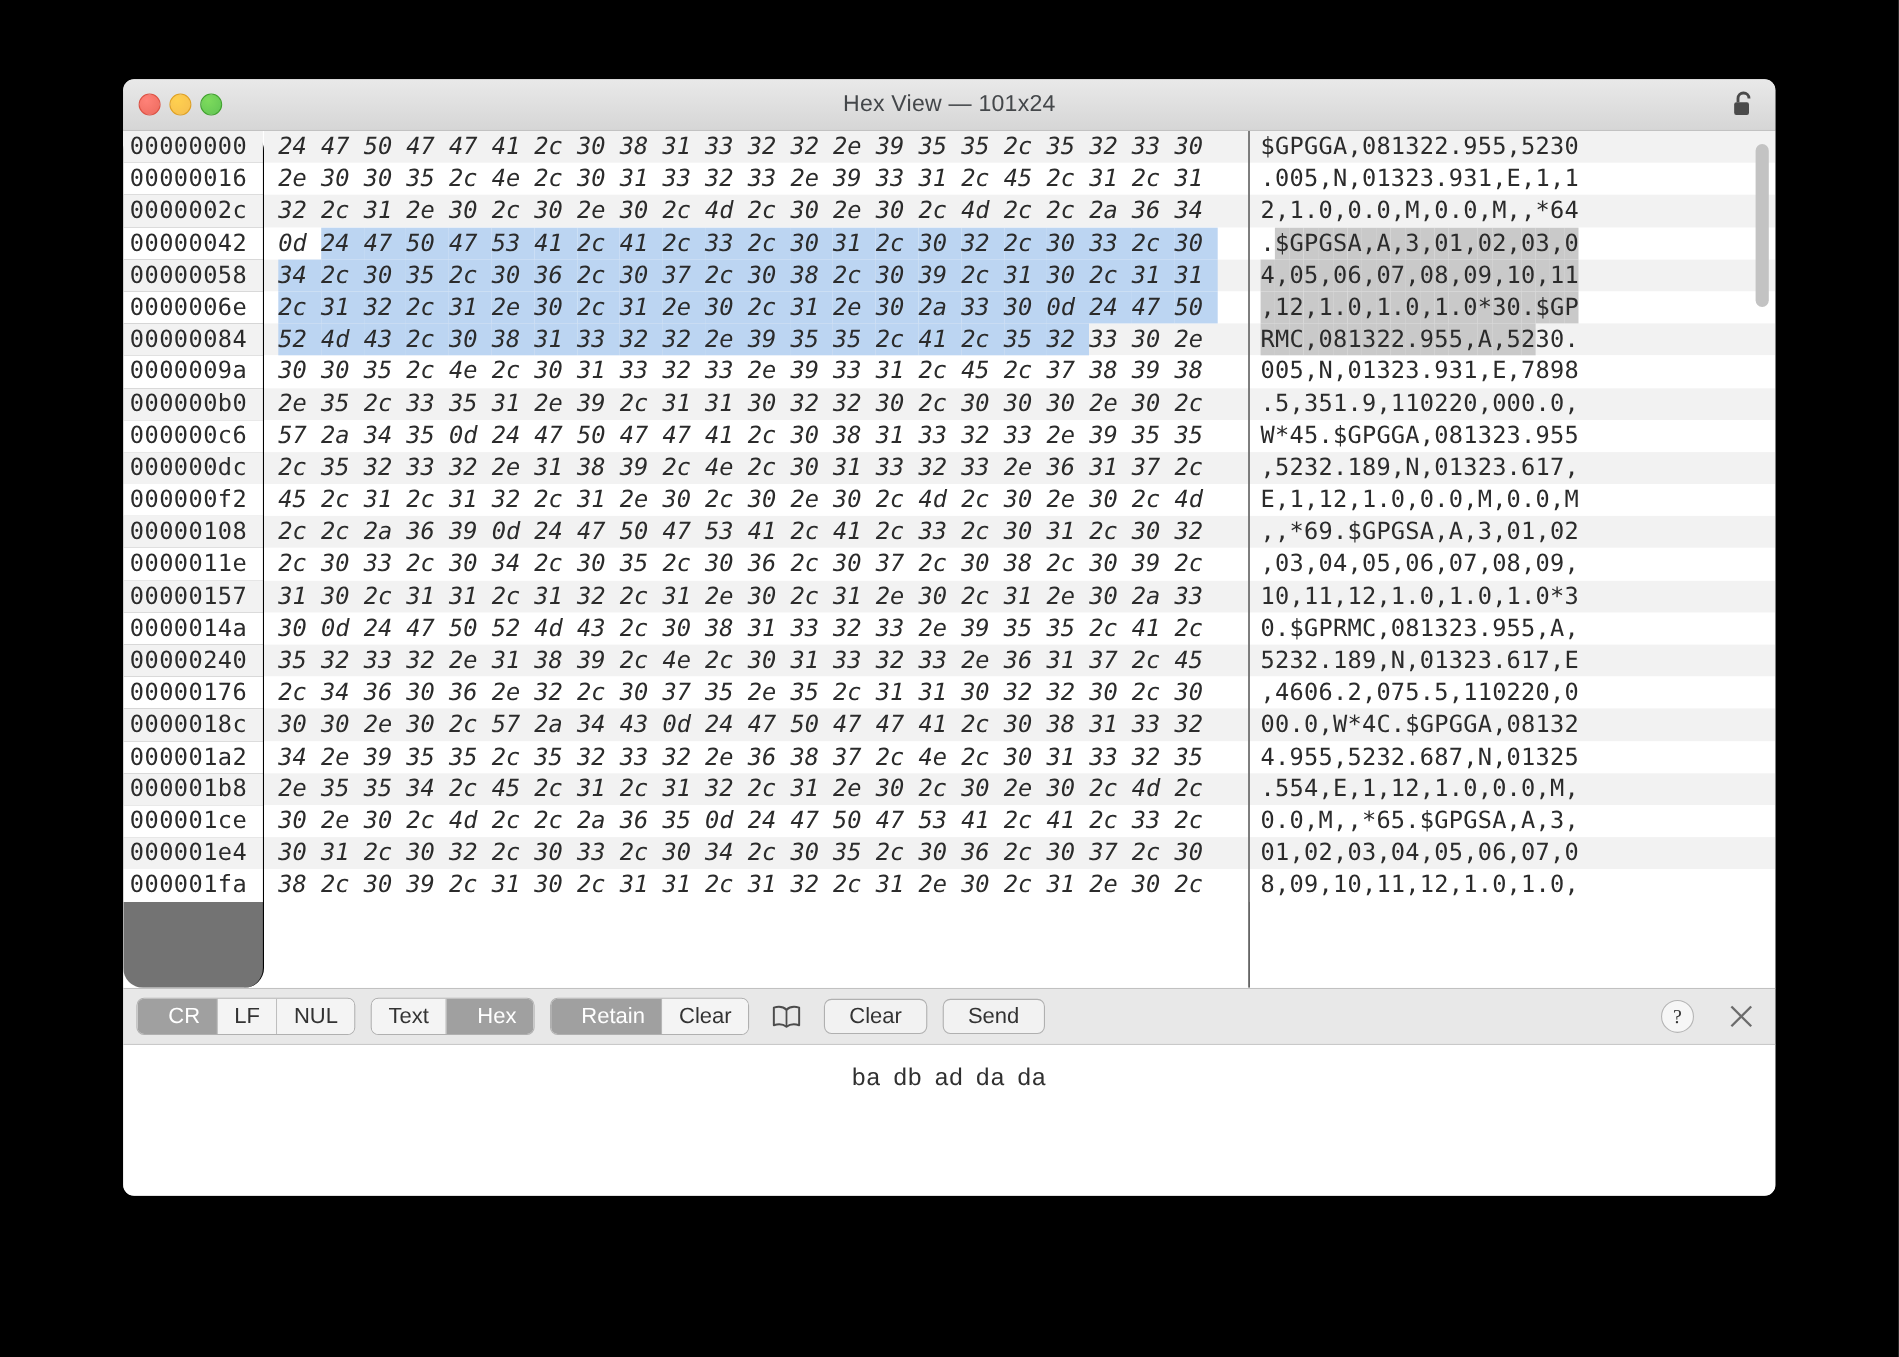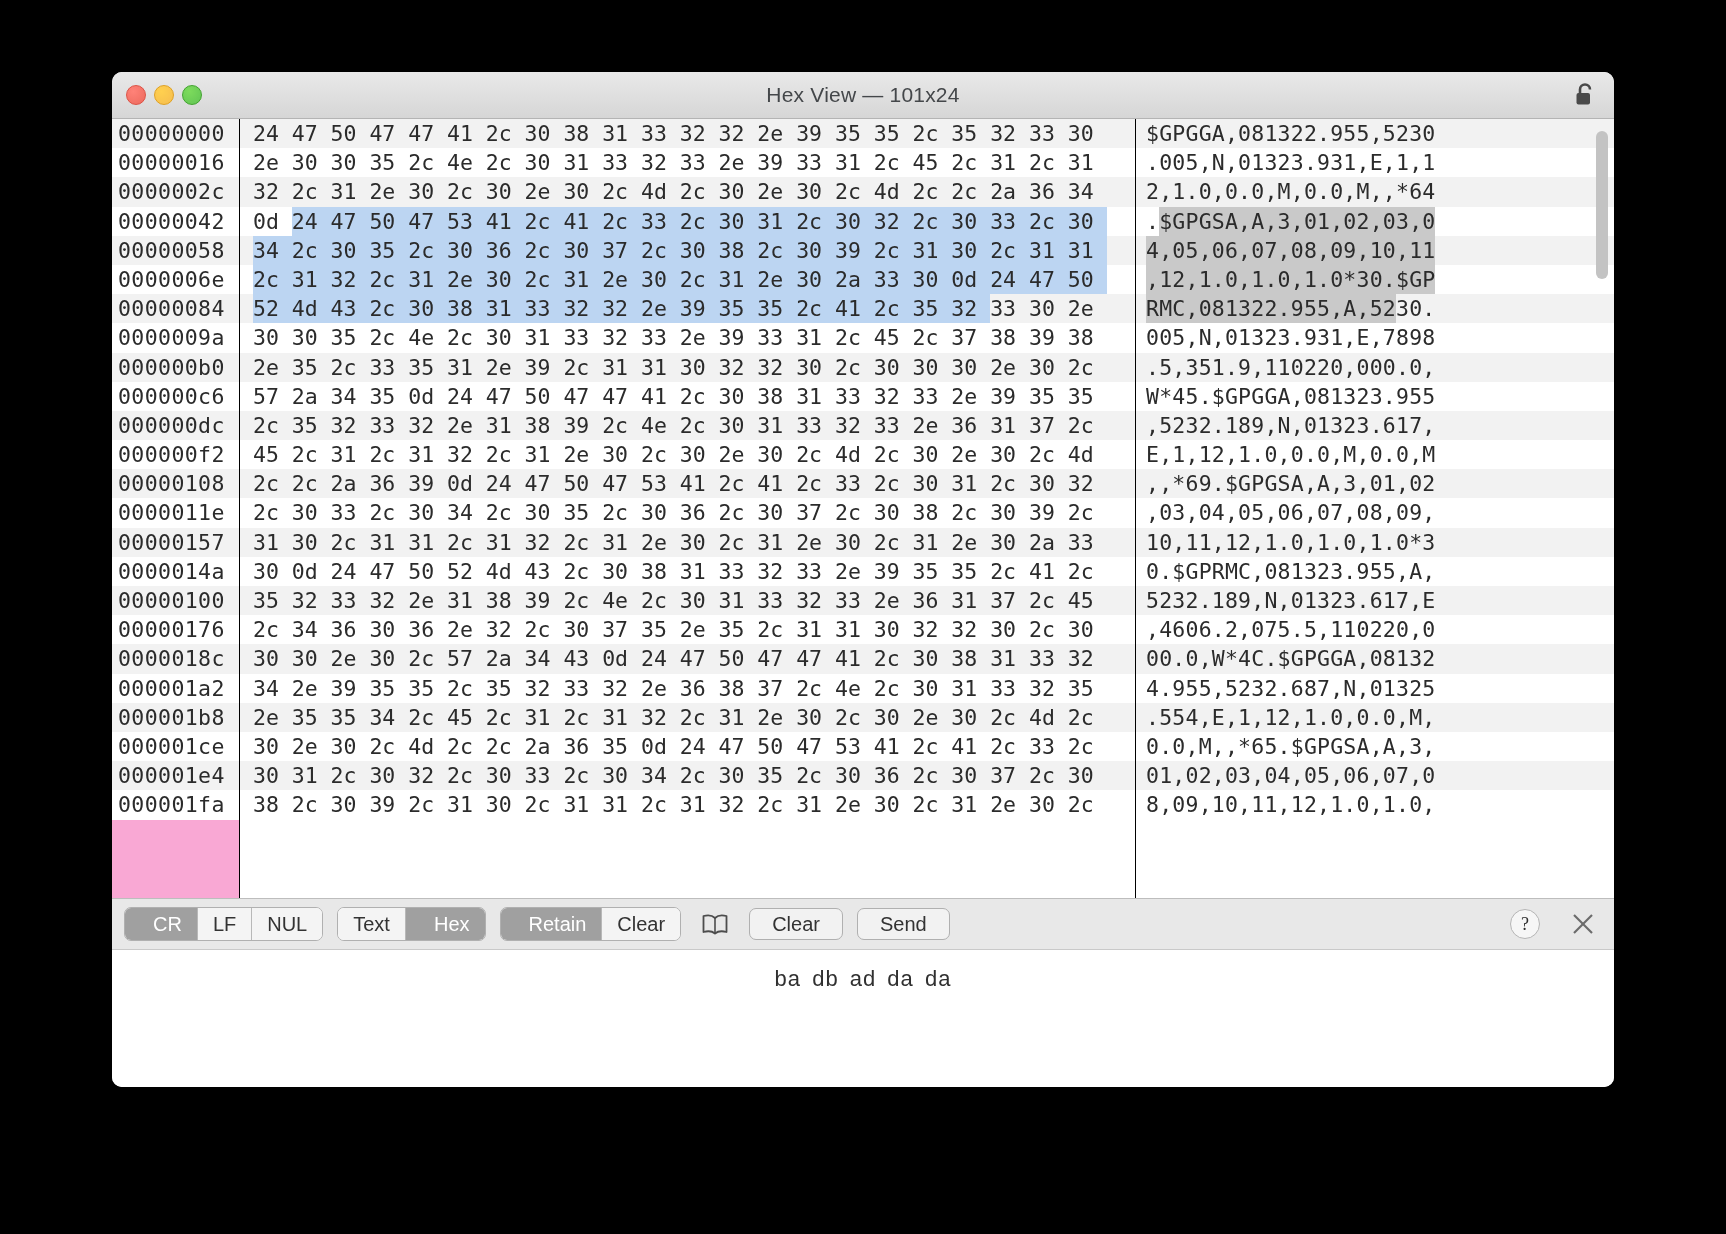--- a/index.html
+++ b/index.html
@@ -73,23 +73,24 @@
   #hexarea {
     flex: 1 1 auto;
     display: flex;
     position: relative;
     background: #fff;
     overflow: hidden;
     font-family: "DejaVu Sans Mono", "Liberation Mono", monospace;
   }
   .col-offsets {
     flex: 0 0 128px;
-    background: #f9a8d4;
+    background: #737373;
     border-right: 1.5px solid #000;
     box-sizing: border-box;
+    border-radius: 18px;
   }
   .col-bytes {
     flex: 0 0 895px;
     box-sizing: border-box;
     position: relative;
     overflow: hidden;
   }
   .col-ascii {
     flex: 1 1 auto;
     border-left: 1.5px solid #000;
@@ -103,21 +104,21 @@
     line-height: 29.2px;
     white-space: nowrap;
     font-size: 21.5px;
     color: #2b2b2b;
     box-sizing: border-box;
   }
   .hrow.odd  { background: #f2f2f2; }
   .hrow.even { background: #ffffff; }
 
   .col-offsets .hrow { padding-left: 6px; letter-spacing: 0.4px; }
-  .col-bytes .hrow   { padding-left: 13px; }
+  .col-bytes .hrow   { padding-left: 13px; font-style: italic; }
   .col-ascii .hrow   { padding-left: 10px; letter-spacing: 0.2px; }
 
   .byte { display: inline-block; width: 38.8px; }
   .byte.sel { background: #bcd5f2; }
   .ach { display: inline-block; }
   .ach.sel { background: #c9c9c9; }
 
   
   #vscroll {
     position: absolute;
@@ -255,21 +256,21 @@
         <div class="hrow odd">00000084</div>
         <div class="hrow even">0000009a</div>
         <div class="hrow odd">000000b0</div>
         <div class="hrow even">000000c6</div>
         <div class="hrow odd">000000dc</div>
         <div class="hrow even">000000f2</div>
         <div class="hrow odd">00000108</div>
         <div class="hrow even">0000011e</div>
         <div class="hrow odd">00000157</div>
         <div class="hrow even">0000014a</div>
-        <div class="hrow odd">00000100</div>
+        <div class="hrow odd">00000240</div>
         <div class="hrow even">00000176</div>
         <div class="hrow odd">0000018c</div>
         <div class="hrow even">000001a2</div>
         <div class="hrow odd">000001b8</div>
         <div class="hrow even">000001ce</div>
         <div class="hrow odd">000001e4</div>
         <div class="hrow even">000001fa</div>
       </div>
     <div class="col-bytes">
         <div class="hrow odd"><span class="byte">24</span><span class="byte">47</span><span class="byte">50</span><span class="byte">47</span><span class="byte">47</span><span class="byte">41</span><span class="byte">2c</span><span class="byte">30</span><span class="byte">38</span><span class="byte">31</span><span class="byte">33</span><span class="byte">32</span><span class="byte">32</span><span class="byte">2e</span><span class="byte">39</span><span class="byte">35</span><span class="byte">35</span><span class="byte">2c</span><span class="byte">35</span><span class="byte">32</span><span class="byte">33</span><span class="byte">30</span></div>

